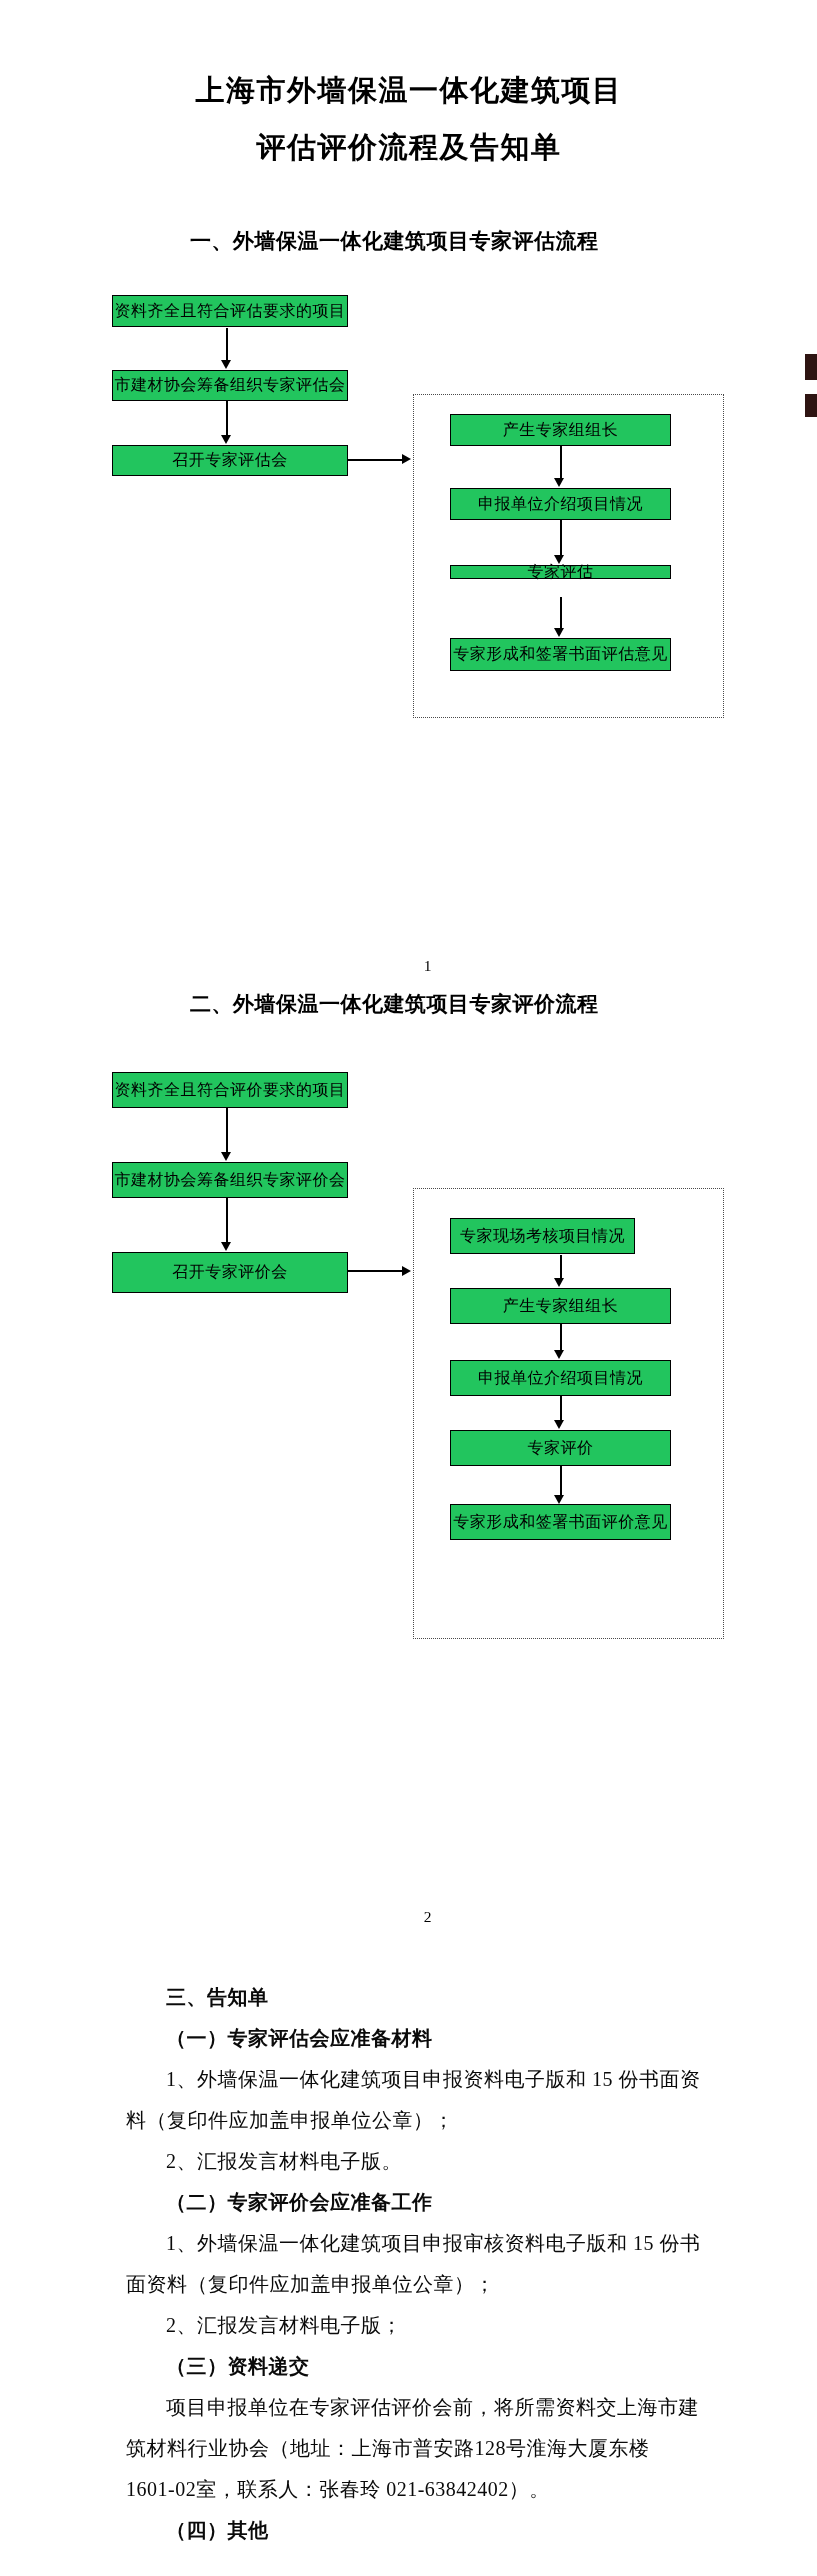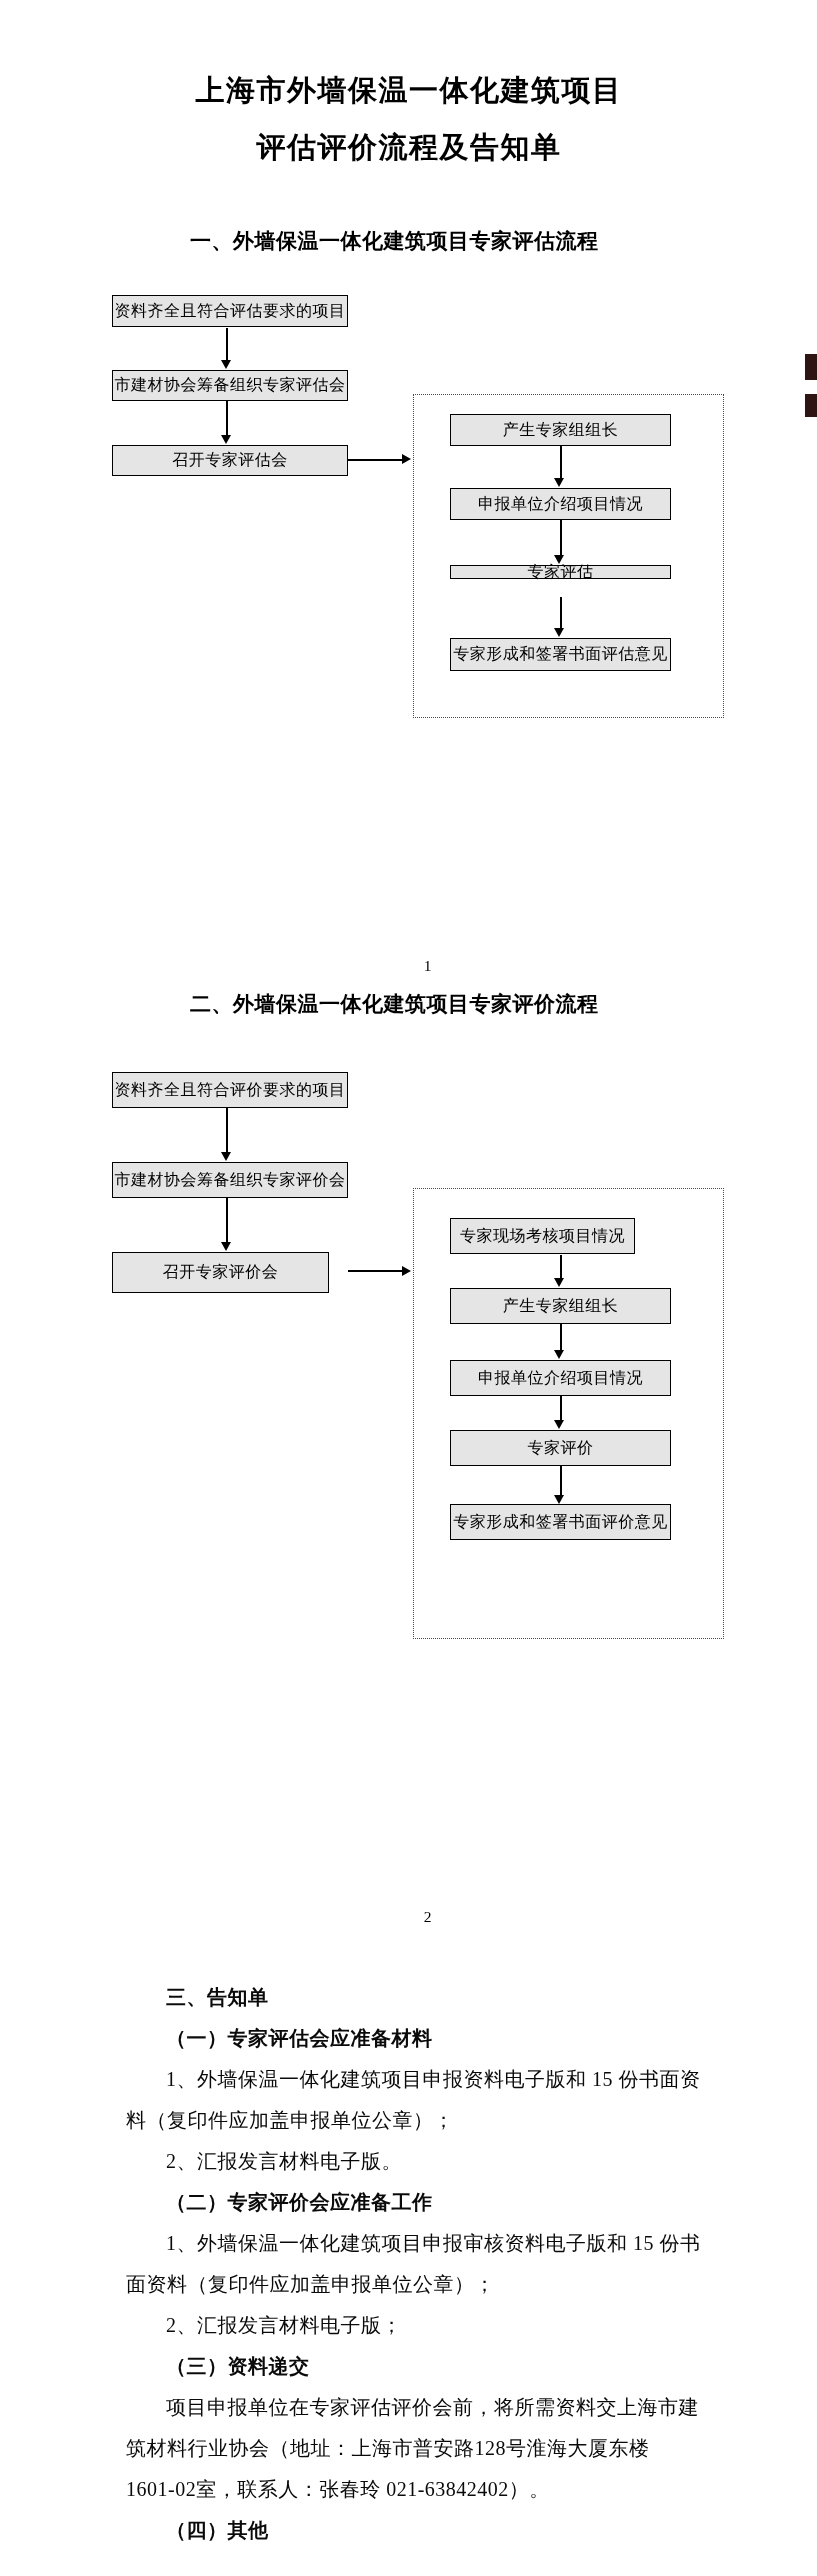--- a/index.html
+++ b/index.html
@@ -17,21 +17,21 @@
   .section-heading{
     position:absolute;left:166px;
     font-weight:bold;font-size:21px;letter-spacing:0.5px;color:#000;margin-left:24px;
   }
   .page-number{
     position:absolute;left:412px;width:31px;text-align:center;
     font-size:15.5px;color:#000;
   }
   
   .flow-box{
-    position:absolute;border:1.5px solid #000;background:#e5e5e5;
+    position:absolute;border:1.5px solid #000;background:#22c55e;
     display:flex;align-items:center;justify-content:center;
     font-size:16px;letter-spacing:0.5px;text-align:center;color:#000;
     box-sizing:border-box;
     font-family:Liberation Mono, monospace;
   }
   .dashed-box{
     position:absolute;border:1.5px dotted #4a4a4a;background:transparent;
     box-sizing:border-box;
   }
   .vline{position:absolute;width:1.5px;background:#000;}
@@ -102,21 +102,21 @@
 <div class="section-heading" style="top:990px;">二、外墙保温一体化建筑项目专家评价流程</div>
 
 <div class="flow-box" style="left:112px;top:1072px;width:236px;height:36px;">资料齐全且符合评价要求的项目</div>
 <div class="vline" style="left:226px;top:1108px;height:45px;"></div>
 <div class="arrow-down" style="left:221px;top:1152px;"></div>
 
 <div class="flow-box" style="left:112px;top:1162px;width:236px;height:36px;text-align:center;">市建材协会筹备组织专家评价会</div>
 <div class="vline" style="left:226px;top:1198px;height:45px;"></div>
 <div class="arrow-down" style="left:221px;top:1242px;"></div>
 
-<div class="flow-box" style="left:112px;top:1252px;width:217px;height:41px;">召开专家评价会</div>
+<div class="flow-box" style="left:112px;top:1252px;width:236px;height:41px;">召开专家评价会</div>
 
 <div class="hline" style="left:348px;top:1270px;width:54px;"></div>
 <div class="arrow-right" style="left:402px;top:1266px;"></div>
 
 <div class="dashed-box" style="left:413px;top:1188px;width:311px;height:451px;"></div>
 
 <div class="flow-box" style="left:450px;top:1218px;width:185px;height:36px;">专家现场考核项目情况</div>
 <div class="vline" style="left:560px;top:1255px;height:24px;"></div>
 <div class="arrow-down" style="left:554px;top:1278px;"></div>
 

